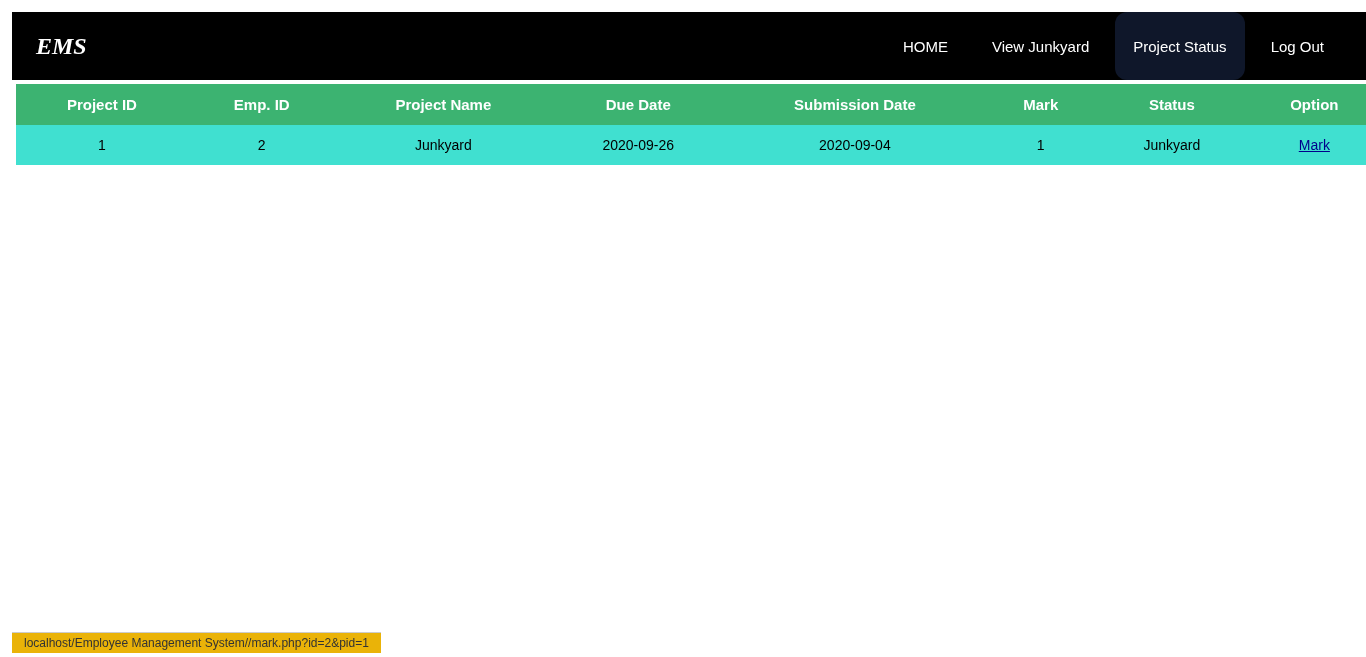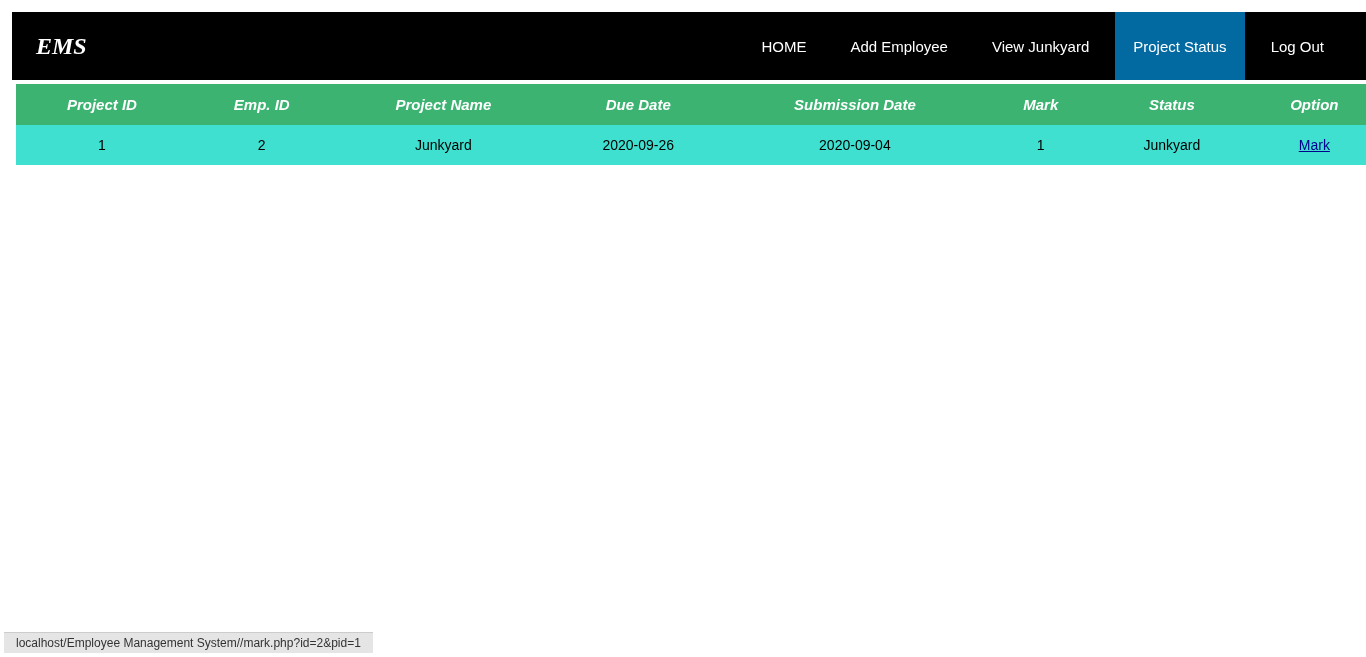--- a/index.html
+++ b/index.html
@@ -44,22 +44,23 @@
       text-decoration: none;
       padding: 12px 18px;
       height: 100%;
       display: flex;
       align-items: center;
       font-size: 15px;
       cursor: pointer;
     }
 
     .nav-link.active {
-      background: #0369a1;
+      background: #0f172a;
       color: #fff;
+      border-radius: 12px;
     }
 
     
     .table-container {
       width: 100%;
     }
 
     table {
       width: 100%;
       border-collapse: collapse;
@@ -69,21 +70,20 @@
       background: #3cb371;
     }
 
     thead th {
       color: #fff;
       font-weight: bold;
       padding: 12px 16px;
       text-align: center;
       font-size: 15px;
       border: none;
-      font-style: italic;
     }
 
     tbody tr {
       background: #40e0d0;
     }
 
     tbody td {
       padding: 12px 16px;
       text-align: center;
       font-size: 14px;
@@ -94,37 +94,36 @@
     .mark-link {
       color: #00008b;
       text-decoration: underline;
       cursor: pointer;
     }
 
     
     .status-bar {
       position: fixed;
       bottom: 0;
-      left: 0;
-      background: #e5e5e5;
+      left: 8px;
+      background: #eab308;
       padding: 3px 8px;
       font-size: 12px;
       color: #333;
       border-top: 1px solid #ccc;
     }
   </style>
 </head>
 <body>
 
 <nav class="navbar">
   <span class="navbar-brand">EMS</span>
   <div class="nav-links">
 
   <a class="nav-link" href="#">HOME</a>
-      <a class="nav-link" href="#">Add Employee</a>
       <a class="nav-link" href="#">View Junkyard</a>
       <a class="nav-link active" href="#">Project Status</a>
       <a class="nav-link" href="#">Log Out</a>
     </div>
 </nav>
 
 <div class="table-container">
   <table>
     <thead>
       <tr>

